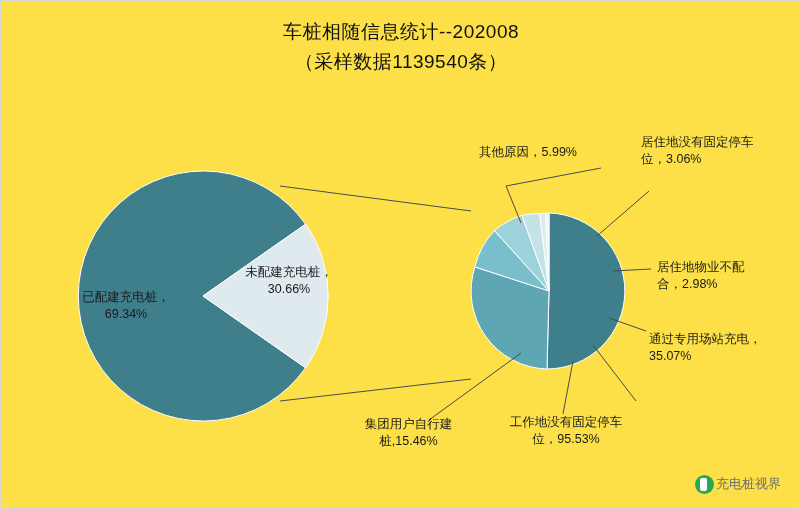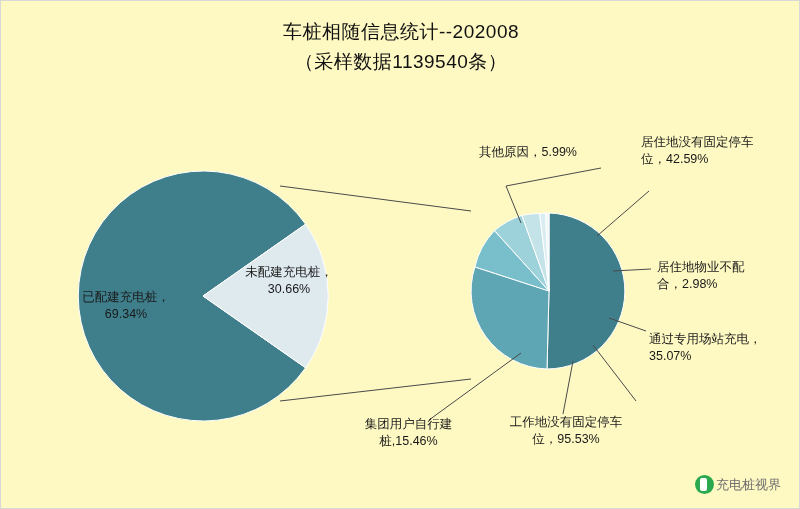--- a/index.html
+++ b/index.html
@@ -4,21 +4,21 @@
 <style>
   html, body {
     margin: 0;
     padding: 0;
     background: #ffffff;
   }
   #page {
     position: relative;
     width: 800px;
     height: 509px;
-    background: #fef9c3;
+    background: #fde047;
     font-family: "Liberation Sans", sans-serif;
     color: #1a1a1a;
     overflow: hidden;
     border: 1px solid #d8d8d8;
     box-sizing: border-box;
   }
   #title-block {
     position: absolute;
     top: 16px;
     left: 0;
@@ -43,21 +43,21 @@
     color: #1a1a1a;
     white-space: pre-line;
   }
   .lbl.center { text-align: center; }
   .lbl.left { text-align: left; }
   #footer-badge {
     position: absolute;
     right: 18px;
     bottom: 14px;
     display: flex;
-    align-items: center;
+    align-items: flex-start;
     gap: 2px;
   }
   #footer-badge .logo {
     width: 19px;
     height: 19px;
     border-radius: 50%;
     background: #2aa94f;
     position: relative;
   }
   #footer-badge .logo:after {
@@ -127,21 +127,21 @@
 
   <div class="lbl center" style="left:60px; top:263px; width:130px;margin-top:25px;">已配建充电桩，
 69.34%</div>
 
   <div class="lbl center" style="left:228px; top:263px; width:120px;">未配建充电桩，
 30.66%</div>
 
   <div class="lbl left" style="left:478px; top:143px; width:130px;">其他原因，5.99%</div>
 
   <div class="lbl left" style="left:640px; top:133px; width:150px;">居住地没有固定停车
-位，42.59%</div>
+位，3.06%</div>
 
   <div class="lbl left" style="left:656px; top:258px; width:140px;">居住地物业不配
 合，2.98%</div>
 
   <div class="lbl left" style="left:648px; top:330px; width:150px;">通过专用场站充电，
 35.07%</div>
 
 
   <div class="lbl center" style="left:500px; top:413px; width:130px;">工作地没有固定停车
 位，95.53%</div>

